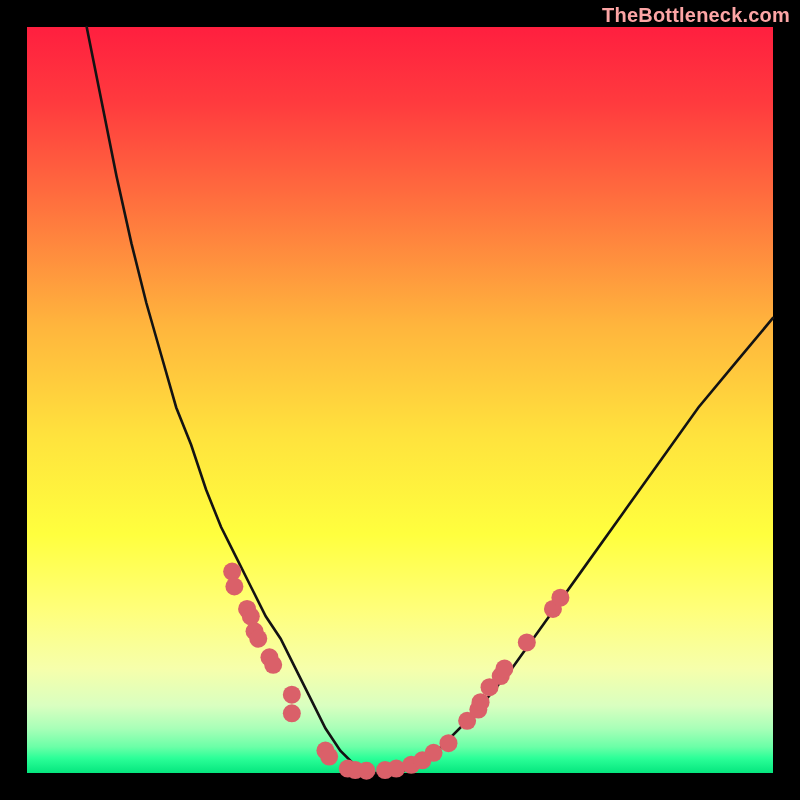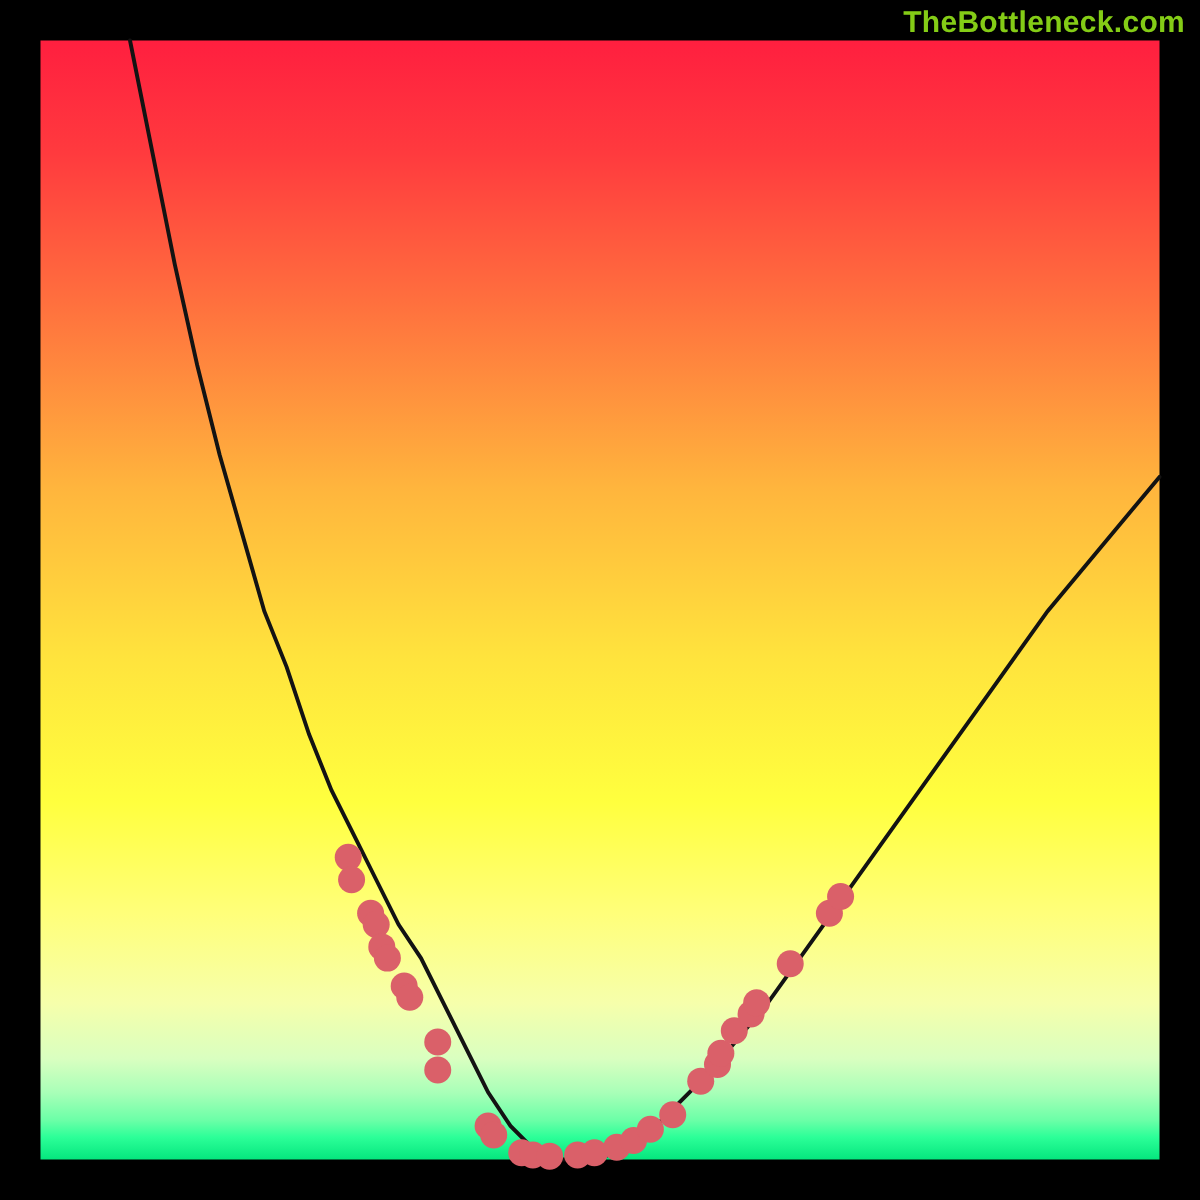--- a/index.html
+++ b/index.html
@@ -39,21 +39,21 @@
     height: 746px;
     overflow: visible;
   }
   .watermark {
     position: absolute;
     top: 4px;
     right: 10px;
     font-family: Arial, Helvetica, sans-serif;
     font-size: 20px;
     font-weight: 600;
-    color: #84cc16;
+    color: #fca5a5;
     letter-spacing: 0.2px;
   }
 </style>
 </head>
 <body>
 
 <div class="frame"></div>
 
 <svg class="curve" viewBox="0 0 746 746">
   <path id="curve-path" fill="none" stroke="#131313" stroke-width="2.6" stroke-linecap="round" d="M59.68 0.00 L74.60 74.60 L89.52 149.20 L104.44 216.34 L119.36 276.02 L134.28 328.24 L149.20 380.46 L164.12 417.76 L179.04 462.52 L193.96 499.82 L208.88 529.66 L223.80 559.50 L238.72 589.34 L253.64 611.72 L268.56 641.56 L283.48 671.40 L298.40 701.24 L313.32 723.62 L328.24 738.54 L343.16 746.00 L373.00 746.00 L410.30 723.62 L447.60 686.32 L484.90 641.56 L522.20 589.34 L559.50 537.12 L596.80 484.90 L634.10 432.68 L671.40 380.46 L708.70 335.70 L746.00 290.94"></path>

